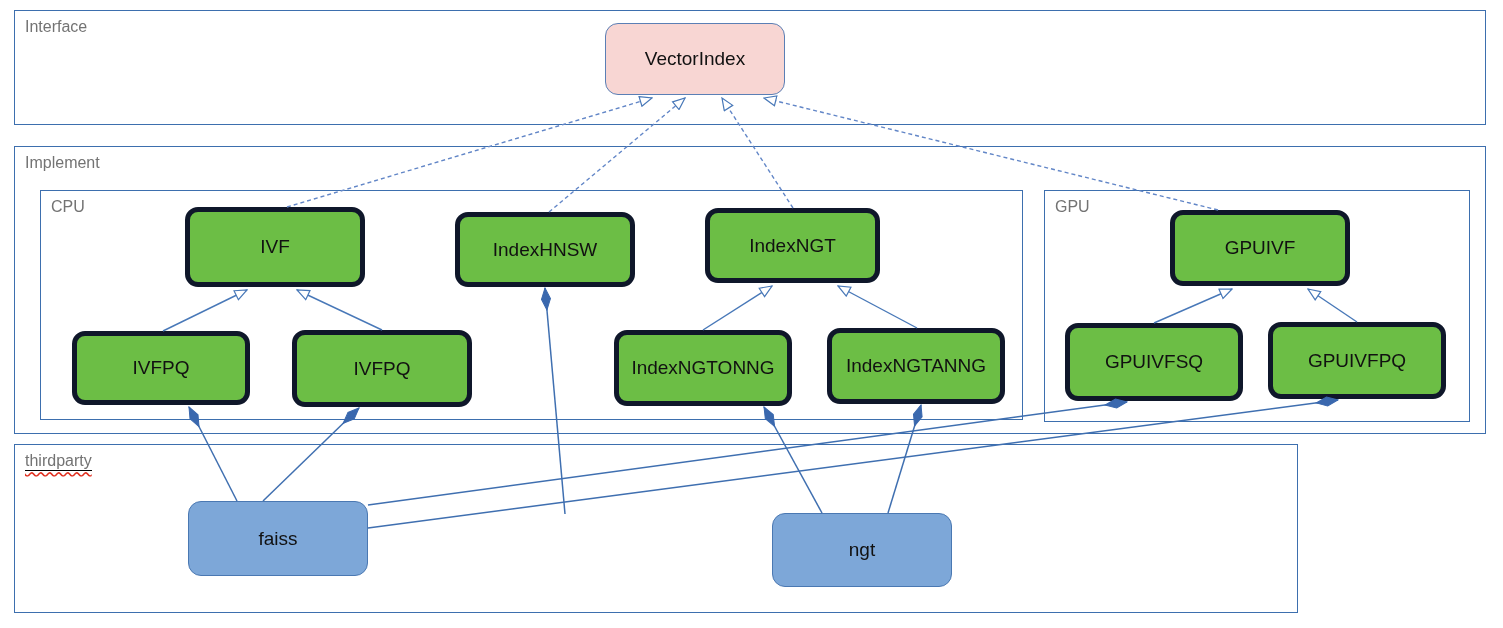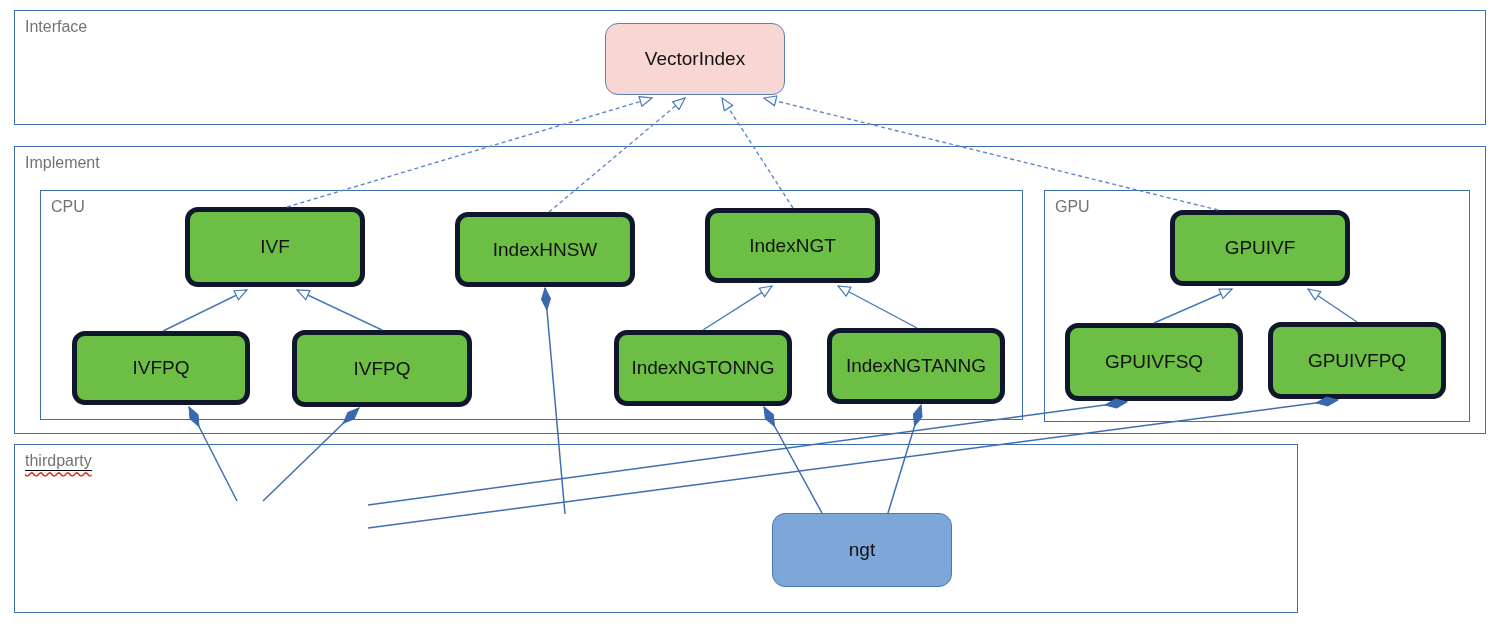--- a/index.html
+++ b/index.html
@@ -101,20 +101,23 @@
     </div>
   <div class="node green" id="n-gpuivf">
       <span>GPUIVF</span>
     </div>
   <div class="node green" id="n-gpuivfsq">
       <span>GPUIVFSQ</span>
     </div>
   <div class="node green" id="n-gpuivfpq">
       <span>GPUIVFPQ</span>
     </div>
+  <div class="node blue" id="n-faiss">
+      <span>faiss</span>
+    </div>
   <div class="node blue" id="n-ngt">
       <span>ngt</span>
     </div>
 
   <svg class="edges" viewBox="0 0 1503 628" xmlns="http://www.w3.org/2000/svg">
     <defs>
       <marker id="arrow-hollow" viewBox="0 0 14 12" refX="13" refY="6" markerWidth="14" markerHeight="12" markerUnits="userSpaceOnUse" orient="auto">
         <path d="M1,1 L13,6 L1,11 Z" fill="#ffffff" stroke="#4878b8" stroke-width="1.2"></path>
       </marker>
       <marker id="diamond-filled" viewBox="0 0 24 12" refX="23" refY="6" markerWidth="24" markerHeight="12" markerUnits="userSpaceOnUse" orient="auto">

